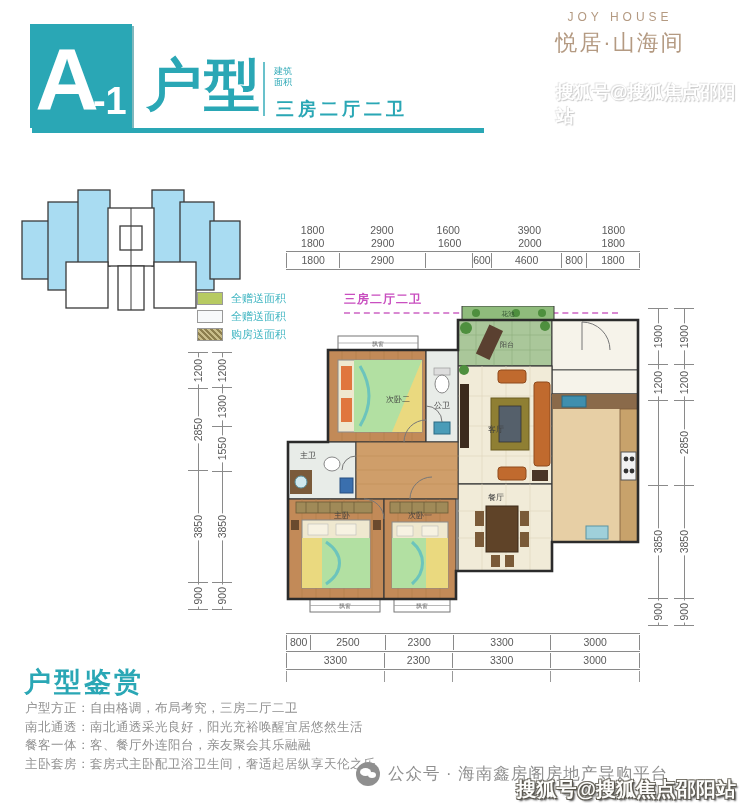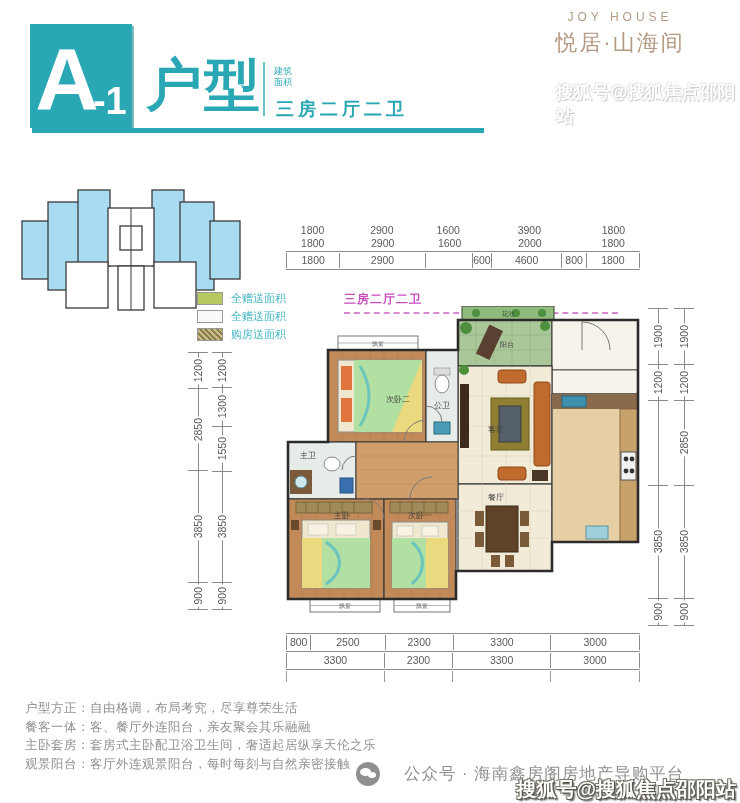--- a/index.html
+++ b/index.html
@@ -58,21 +58,21 @@
   .vcol{position:absolute;width:20px;display:flex;flex-direction:column;}
   .vcol .vline{position:absolute;left:10px;top:0;bottom:0;width:1px;background:#8a8a8a;}
   .vseg{position:relative;border-top:1px solid #8a8a8a;display:flex;align-items:center;justify-content:center;}
   .vseg:last-child{border-bottom:1px solid #8a8a8a;}
   .vseg span{writing-mode:vertical-rl;transform:rotate(180deg);font-size:10.5px;color:#5a5a5a;
              background:#fff;padding:2px 0;z-index:2;white-space:nowrap;}
 
   
   .review-title{position:absolute;left:24px;top:664px;font-size:27px;font-weight:bold;color:#2aa7b5;letter-spacing:3px;}
   .review-lines{position:absolute;left:25px;top:699px;font-size:12.5px;color:#909090;line-height:18.5px;letter-spacing:.5px;}
-  .footer{position:absolute;left:356px;top:762px;display:flex;align-items:center;gap:16px;}
+  .footer{position:absolute;left:356px;top:762px;display:flex;align-items:center;}
   .wechat{width:24px;height:24px;border-radius:50%;background:#8f8f8f;position:relative;margin-right:8px;flex:none;}
   .wechat i{position:absolute;left:4px;top:6px;width:11px;height:8px;background:#fff;border-radius:50%;}
   .wechat em{position:absolute;left:12px;top:10px;width:8px;height:6px;background:#fff;border-radius:50%;}
   .footer .txt{font-size:16.5px;color:#8f8f8f;letter-spacing:1px;white-space:nowrap;}
 
   svg text{font-family:"Liberation Sans",sans-serif;}
 </style>
 </head>
 <body>
 
@@ -466,25 +466,26 @@
     </div>
     <div class="dimline"></div>
     <div class="dimrow tickonly">
       <span style="flex:33"></span>
       <span style="flex:23"></span>
       <span style="flex:33"></span>
       <span style="flex:30"></span>
     </div>
   </div>
 
+  <div class="review-title">户型鉴赏</div>
   <div class="review-lines">
-    <div>户型方正：自由格调，布局考究，尽享尊荣生活</div>
+    <div>户型方正：自由格调，布局考究，三房二厅二卫</div>
+    <div>南北通透：南北通透采光良好，阳光充裕唤醒宜居悠然生活</div>
     <div>餐客一体：客、餐厅外连阳台，亲友聚会其乐融融</div>
     <div>主卧套房：套房式主卧配卫浴卫生间，奢适起居纵享天伦之乐</div>
-    <div>观景阳台：客厅外连观景阳台，每时每刻与自然亲密接触</div>
   </div>
 
   <div class="footer">
     <span class="wechat">
         <i></i>
         <em></em>
       </span>
     <span class="txt">公众号 · 海南鑫房阁房地产导购平台</span>
   </div>
   <div class="wm-bottom">搜狐号@搜狐焦点邵阳站</div>

